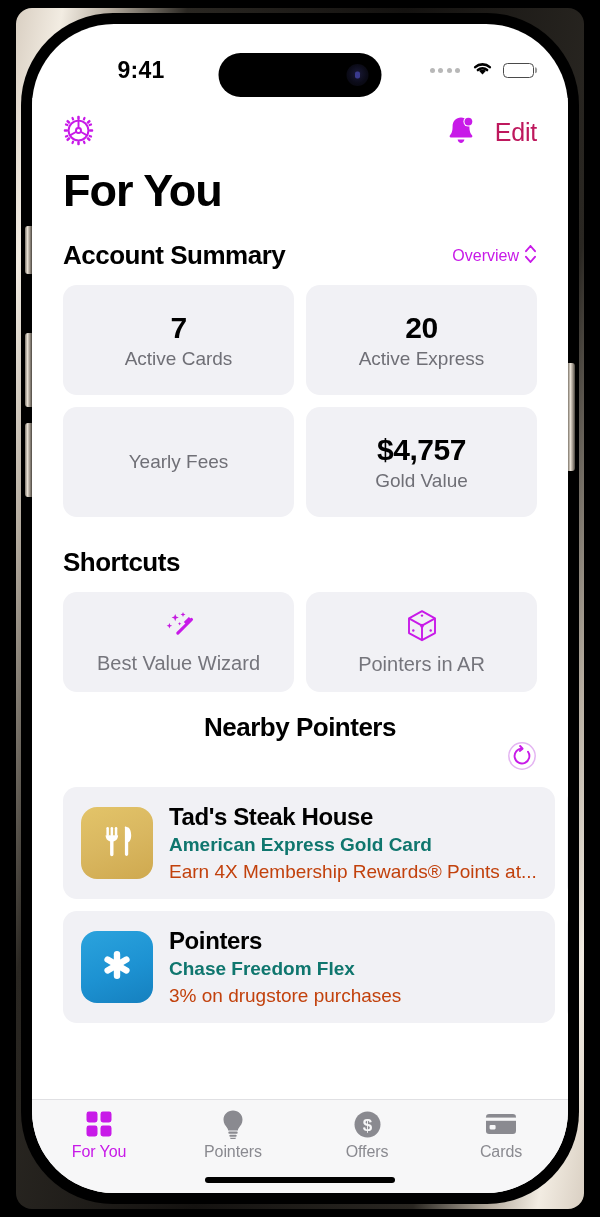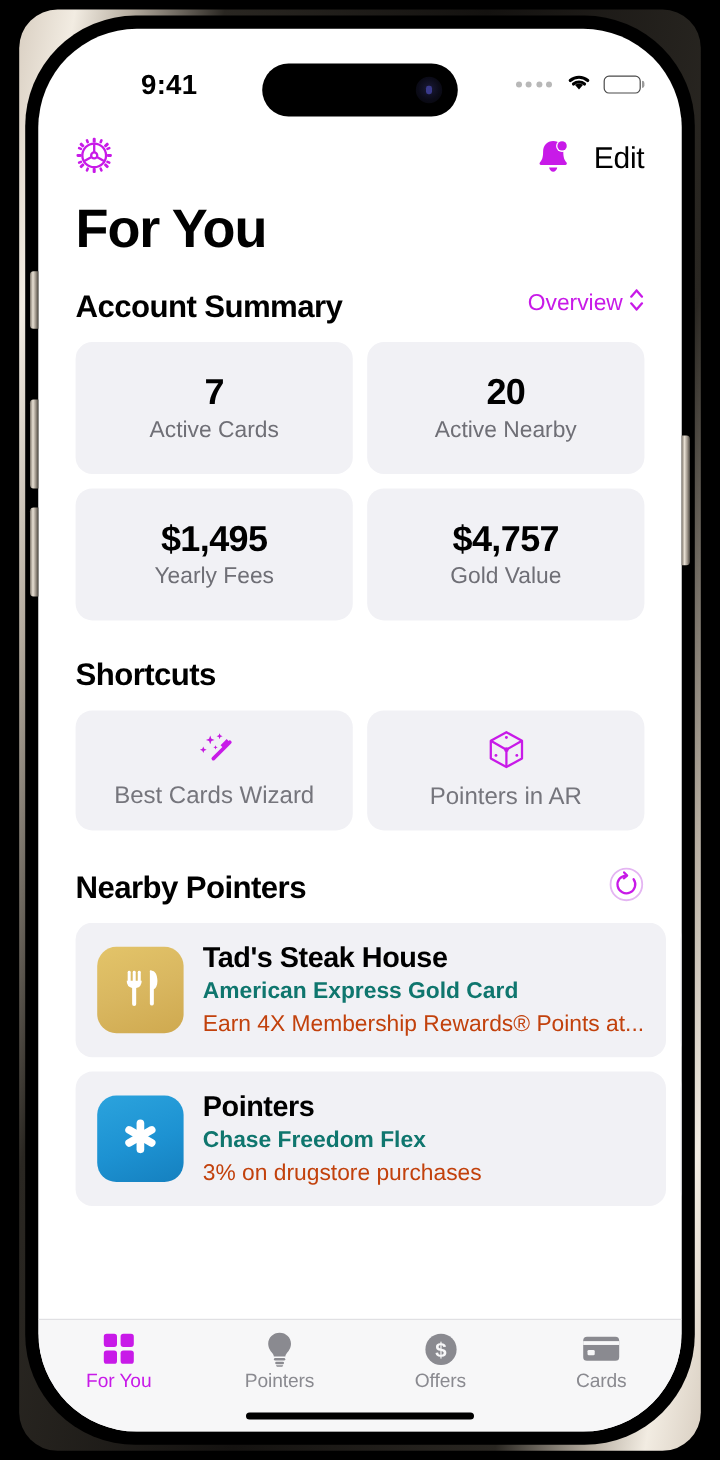--- a/index.html
+++ b/index.html
@@ -8,21 +8,21 @@
     background: #000;
     font-family: "Liberation Sans", sans-serif;
     overflow: hidden;
   }
 
   
   #phone-frame {
     position: absolute;
     left: 16px; top: 8px;
     width: 568px; height: 1201px;
-    border-radius: 32px;
+    border-radius: 16px;
     background: linear-gradient(100deg,#d9cfc2 0%,#f2ece2 6%,#b6ada0 12%,#2a2722 22%,#141210 50%,#2a2722 78%,#b6ada0 88%,#f2ece2 94%,#d9cfc2 100%);
     padding: 5px;
   }
   #phone-bezel {
     width: 100%; height: 100%;
     border-radius: 92px;
     background: #000;
     padding: 11px;
   }
   #screen {
@@ -86,41 +86,41 @@
   }
 
   
   #nav-bar {
     display: flex; align-items: center;
     padding: 12px 31px 0 31px; height: 56px;
   }
   #nav-spacer { flex: 1; }
   .nav-icon-btn { display: flex; align-items: center; justify-content: center; }
   #edit-button {
-    font-size: 25px; color: #000000; font-weight: 400; margin-left: 18px;
+    font-size: 25px; color: #be185d; font-weight: 400; margin-left: 18px;
     letter-spacing: -.2px;
   }
 
   
   #page-title {
     font-size: 45px; font-weight: 700; color: #000;
     padding: 12px 31px 0 31px; letter-spacing: -1px; line-height: 1.12;
   }
 
   
   .section-header {
-    display: flex; align-items: flex-start;
+    display: flex; align-items: center;
     padding: 0 31px; margin-top: 24px;
   }
   .section-title {
     font-size: 26px; font-weight: 700; color: #000; letter-spacing: -.5px;
   }
   .section-action {
     margin-left: auto; display: flex; align-items: center; gap: 5px;
-    color: #c81ae8; font-size: 19px;
+    color: #c81ae8; font-size: 16px;
   }
   #refresh-button {
     margin-left: auto; width: 30px; height: 30px;
     display: flex; align-items: center; justify-content: center;
   }
 
   
   #summary-grid {
     display: grid; grid-template-columns: 1fr 1fr; gap: 12px;
     padding: 0 31px; margin-top: 14px;
@@ -295,24 +295,23 @@
           </div>
         </div>
 
         <div id="summary-grid">
           <div class="stat-card">
             <div class="stat-value">7</div>
             <div class="stat-label">Active Cards</div>
           </div>
           <div class="stat-card">
             <div class="stat-value">20</div>
-            <div class="stat-label">Active Nearby</div>
+            <div class="stat-label">Active Express</div>
           </div>
           <div class="stat-card">
-            <div class="stat-value">$1,495</div>
             <div class="stat-label">Yearly Fees</div>
           </div>
           <div class="stat-card">
             <div class="stat-value">$4,757</div>
             <div class="stat-label">Gold Value</div>
           </div>
         </div>
 
         <div class="section-header" style="margin-top:30px;">
           <div class="section-title">Shortcuts</div>
@@ -325,42 +324,42 @@
                 <path d="M30.5 9.5 L16.8 23.2" stroke="#c81ae8" stroke-width="3.1" stroke-linecap="round"></path>
                 <path d="M25.4 14.6 L30.5 9.5 l-2.6-2.6 -5.1 5.1 Z" fill="#c81ae8"></path>
                 <g fill="#c51ae0">
                   <path d="M14.2 4.0 l1.0 2.6 2.6 1.0 -2.6 1.0 -1.0 2.6 -1.0-2.6 -2.6-1.0 2.6-1.0 Z"></path>
                   <path d="M22.0 2.0 l0.7 1.8 1.8 0.7 -1.8 0.7 -0.7 1.8 -0.7-1.8 -1.8-0.7 1.8-0.7 Z"></path>
                   <path d="M8.4 13.0 l0.8 2.0 2.0 0.8 -2.0 0.8 -0.8 2.0 -0.8-2.0 -2.0-0.8 2.0-0.8 Z"></path>
                   <path d="M18.6 12.0 l0.5 1.3 1.3 0.5 -1.3 0.5 -0.5 1.3 -0.5-1.3 -1.3-0.5 1.3-0.5 Z"></path>
                 </g>
               </svg>
             </span>
-            <div class="shortcut-label">Best Cards Wizard</div>
+            <div class="shortcut-label">Best Value Wizard</div>
           </div>
           <div class="shortcut-card">
             <span>
               <svg width="32" height="34" viewBox="0 0 32 34">
                 <g stroke="#c81ae8" stroke-width="1.9" fill="none" stroke-linejoin="round">
                   <path d="M16 2.2 L29 9.3 V24.1 L16 31.2 L3 24.1 V9.3 Z"></path>
                   <path d="M16 16.7 L29 9.3 M16 16.7 L3 9.3 M16 16.7 V31.2"></path>
                 </g>
                 <g fill="#c81ae8">
                   <circle cx="16" cy="16.7" r="1.9"></circle>
                   <circle cx="16" cy="6.6" r="1.2"></circle>
                   <circle cx="24.7" cy="21.5" r="1.2"></circle>
                   <circle cx="7.3" cy="21.5" r="1.2"></circle>
                 </g>
               </svg>
             </span>
             <div class="shortcut-label">Pointers in AR</div>
           </div>
         </div>
 
-        <div class="section-header" style="margin-top:32px; align-items:center;">
+        <div class="section-header" style="margin-top:20px; align-items:center;flex-direction:column;">
           <div class="section-title">Nearby Pointers</div>
           <div id="refresh-button">
             <span>
               <svg width="30" height="30" viewBox="0 0 30 30">
                 <circle cx="15" cy="15" r="13.2" stroke="#e4b5f2" stroke-width="1.5" fill="none"></circle>
                 <path d="M15 7.6 a7.4 7.4 0 1 0 6.0 3.1" stroke="#c81ae8" stroke-width="1.9" fill="none" stroke-linecap="round"></path>
                 <path d="M13.1 5.0 L15.6 7.7 L12.8 10.0" stroke="#c81ae8" stroke-width="1.9" fill="none" stroke-linecap="round" stroke-linejoin="round"></path>
               </svg>
             </span>
           </div>

